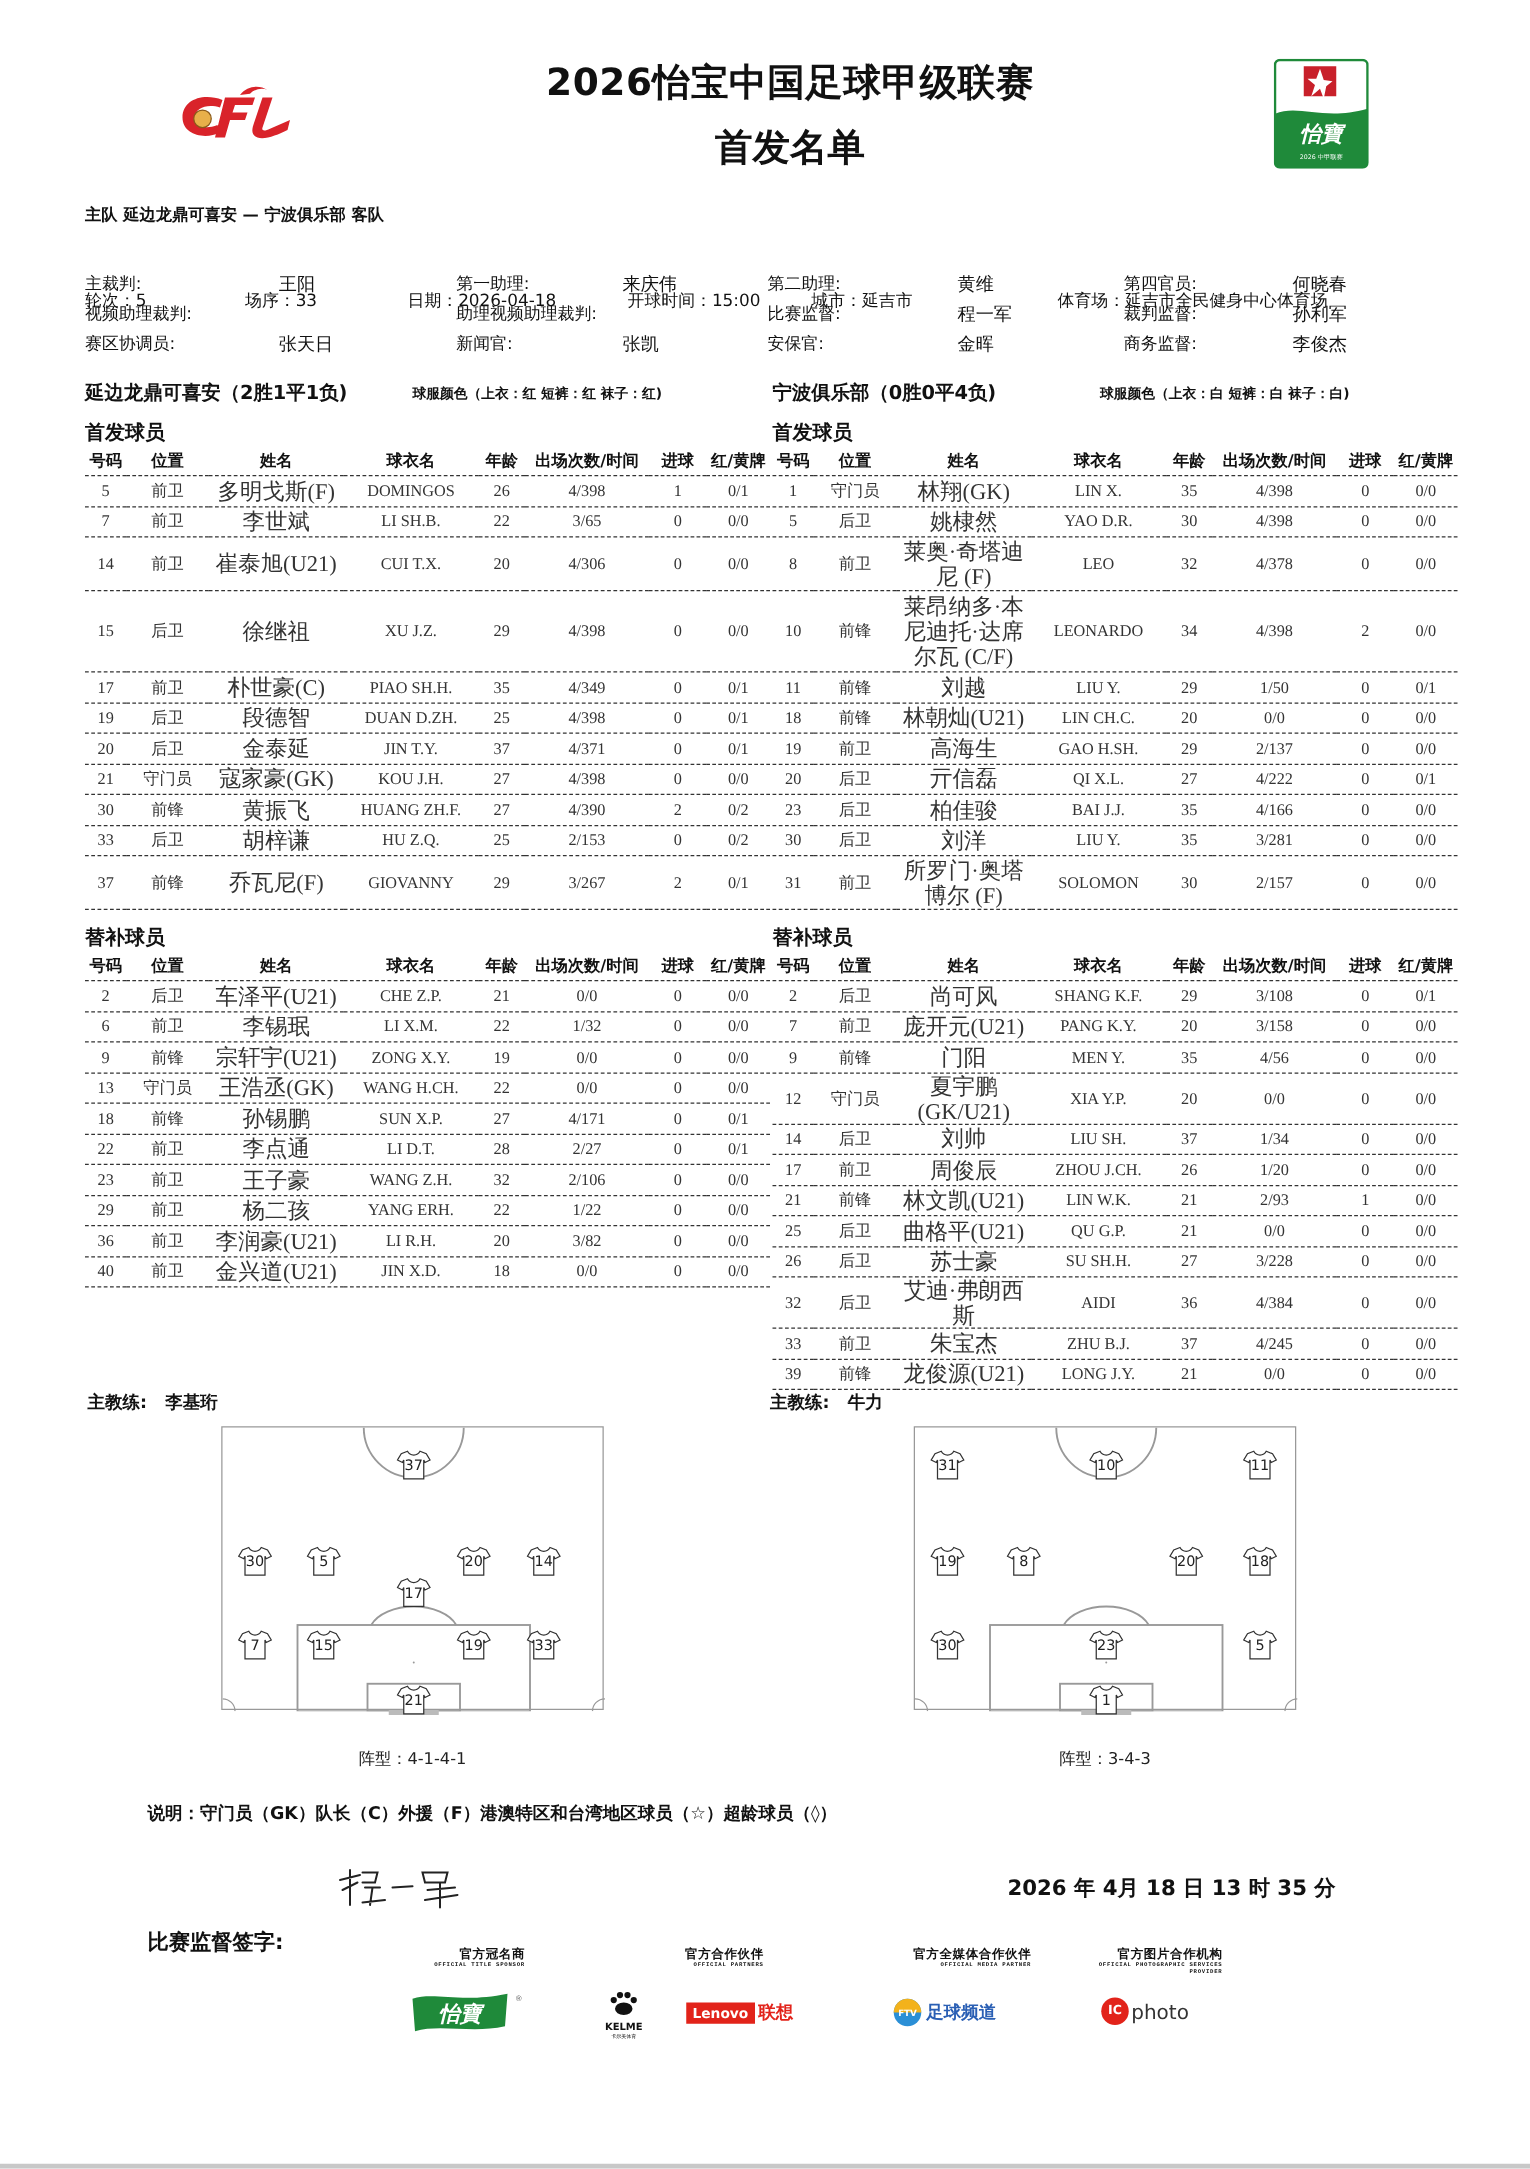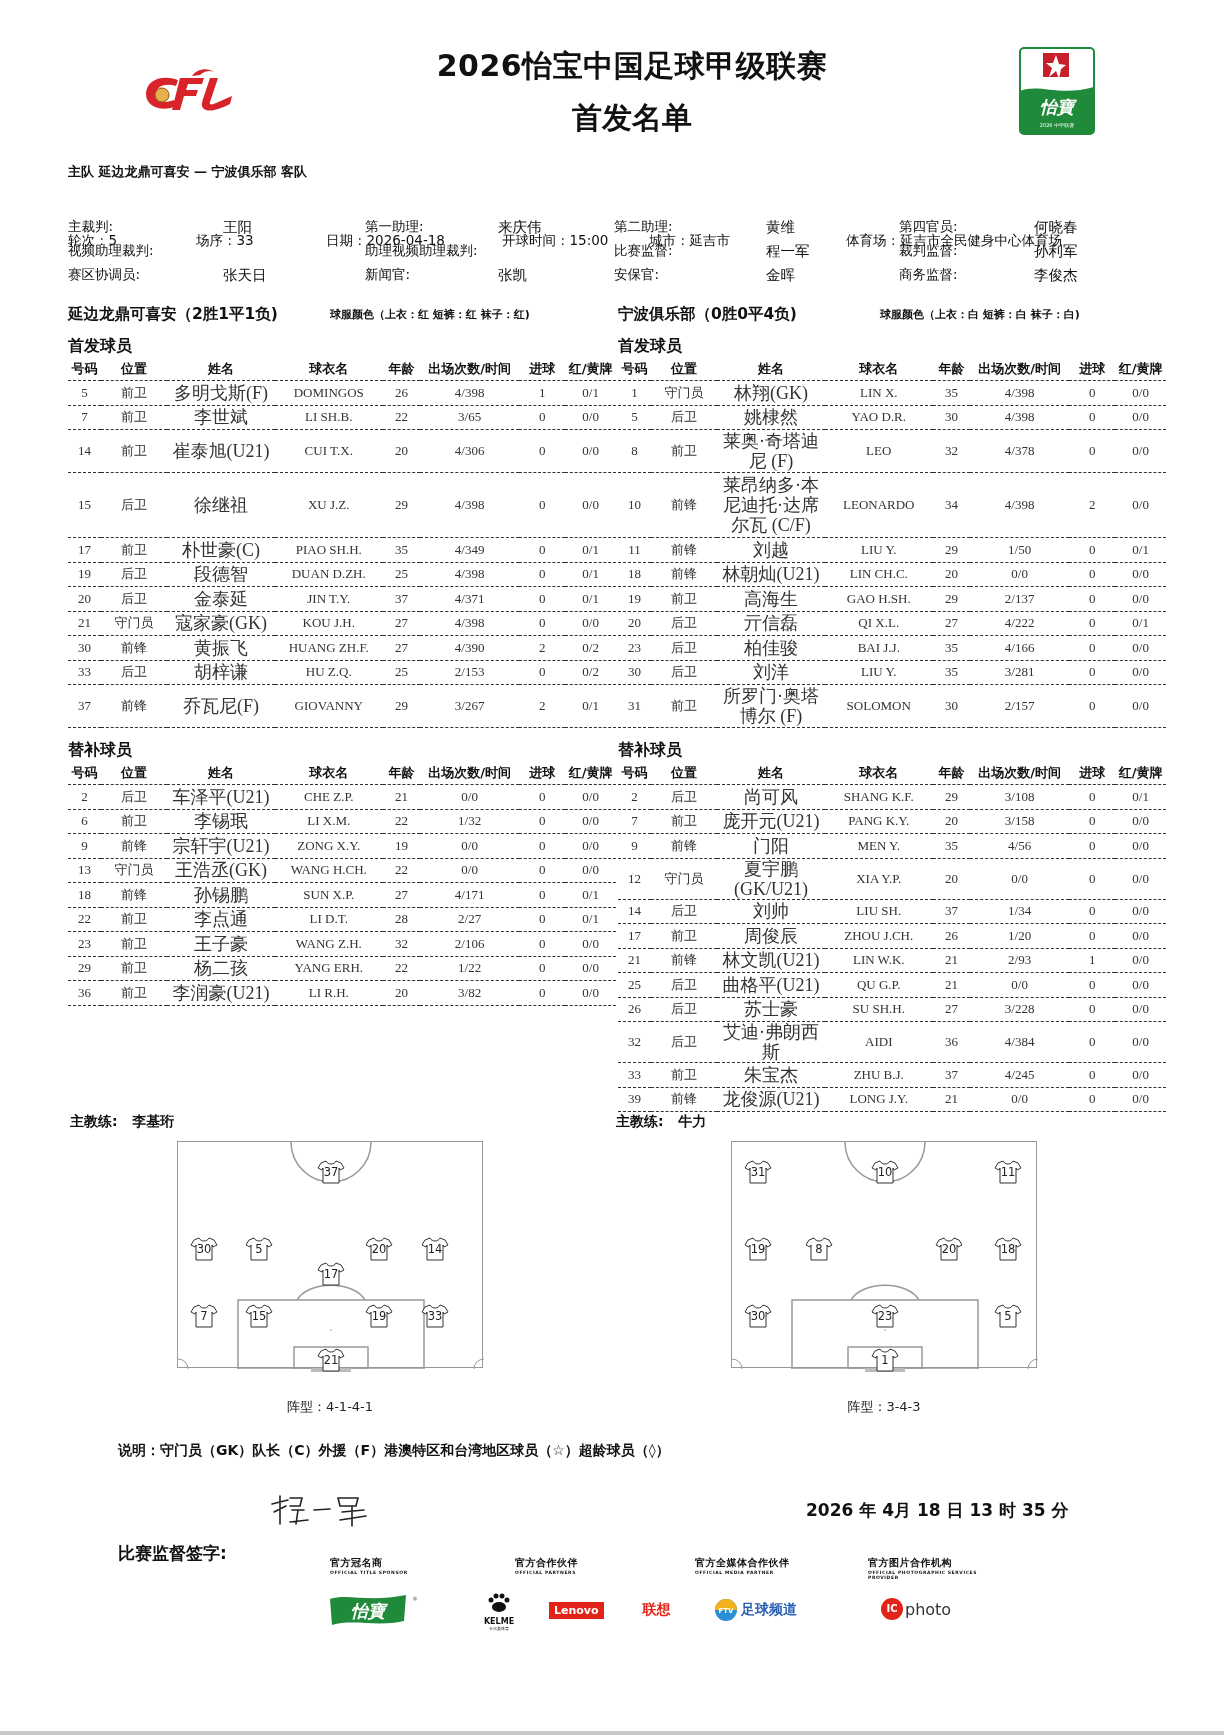--- a/index.html
+++ b/index.html
@@ -42,21 +42,21 @@
   .formation { position:absolute; top:1398px; font-size:13px; color:#222; width:306px; text-align:center; }
   .shirt { position:absolute; width:28px; height:24px; }
   .shirt svg { position:absolute; left:0; top:0; }
   .shirt span { position:absolute; left:0; top:5px; width:28px; text-align:center; font-size:11.5px; color:#222; font-family:"DejaVu Sans", sans-serif; }
 
   .legend { position:absolute; left:118px; top:1442px; font-size:14px; font-weight:bold; }
   .sig-label { position:absolute; left:118px; top:1499px; font-size:17px; font-weight:bold;margin-top:43px; }
   .sig { position:absolute; left:268px; top:1492px; }
   .sig-date { position:absolute; left:806px; top:1499px; font-size:17px; font-weight:bold; }
 
-  .sponsor-cap { position:absolute; top:1556px; text-align:left; }
+  .sponsor-cap { position:absolute; top:1556px; text-align:right;font-family:Liberation Mono, monospace; }
   .sponsor-cap .cn { font-size:10px; font-weight:bold; letter-spacing:0.5px; }
   .sponsor-cap .en { font-size:4.5px; font-weight:bold; letter-spacing:0.6px; }
   .sp-logo { position:absolute; }
 </style>
 </head>
 <body>
 
 <div class="logo-cfl">
   <svg width="94" height="50" viewBox="0 0 94 50">
     <path d="M36 14 C20 8 4 14 4 28 C4 42 22 46 34 40 L32 34 C22 38 14 35 14 28 C14 20 24 17 34 20 Z" fill="#d9232a"></path>
@@ -370,20 +370,30 @@
         <tr class="">
           <td class="">36</td>
           <td class="">前卫</td>
           <td class="name">李润豪(U21)</td>
           <td class="">LI R.H.</td>
           <td class="">20</td>
           <td class="">3/82</td>
           <td class="">0</td>
           <td class="">0/0</td>
         </tr>
+        <tr class="">
+          <td class="">40</td>
+          <td class="">前卫</td>
+          <td class="name">金兴道(U21)</td>
+          <td class="">JIN X.D.</td>
+          <td class="">18</td>
+          <td class="">0/0</td>
+          <td class="">0</td>
+          <td class="">0/0</td>
+        </tr>
       </tbody>
     </table>
 </div>
 
 <div class="team team-away">
   <div class="team-title">
     <span>宁波俱乐部（0胜0平4负)</span>
     <span class="kit" style="left:262px;">球服颜色（上衣：白 短裤：白 袜子：白)</span>
   </div>
   <div class="section-label">首发球员</div>
@@ -876,21 +886,21 @@
   <svg width="24" height="20" viewBox="0 0 24 20">
     <ellipse cx="12" cy="14" rx="7" ry="5" fill="#111"></ellipse>
     <circle cx="4" cy="7" r="2.5" fill="#111"></circle>
       <circle cx="9" cy="3" r="2.5" fill="#111"></circle>
     <circle cx="15" cy="3" r="2.5" fill="#111"></circle>
       <circle cx="20" cy="7" r="2.5" fill="#111"></circle>
   </svg>
   <div style="font-size:8px; font-weight:bold; line-height:9px;">KELME</div>
   <div style="font-size:4px; line-height:5px;">卡尔美体育</div>
 </div>
-<div class="sp-logo" style="left:549px; top:1601px; display:flex; align-items:center;gap:36px;">
+<div class="sp-logo" style="left:549px; top:1601px; display:flex; align-items:center;">
   <span style="background:#e2231a; color:#fff; font-size:11px; font-weight:bold; padding:2px 5px;">Lenovo</span>
   <span style="color:#e2231a; font-size:14px; font-weight:bold; margin-left:3px;">联想</span>
 </div>
 <div class="sp-logo" style="left:714px; top:1598px; display:flex; align-items:center;">
   <svg width="24" height="24" viewBox="0 0 24 24">
     <circle cx="12" cy="12" r="11" fill="#2b8fd6"></circle>
     <path d="M1 12 A11 11 0 0 1 23 12 Z" fill="#f3b21b"></path>
     <text x="12" y="15" text-anchor="middle" font-size="7" font-weight="bold" fill="#fff" font-family="DejaVu Sans, sans-serif">FTV</text>
   </svg>
   <span style="color:#2a5fb4; font-size:14px; font-weight:bold; margin-left:3px;">足球频道</span>

